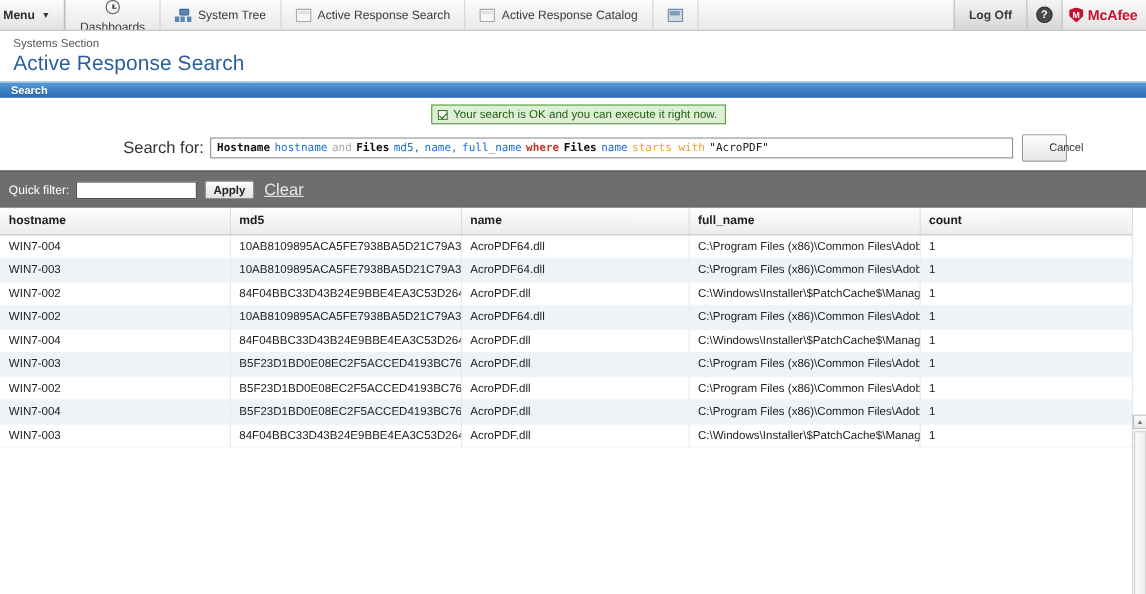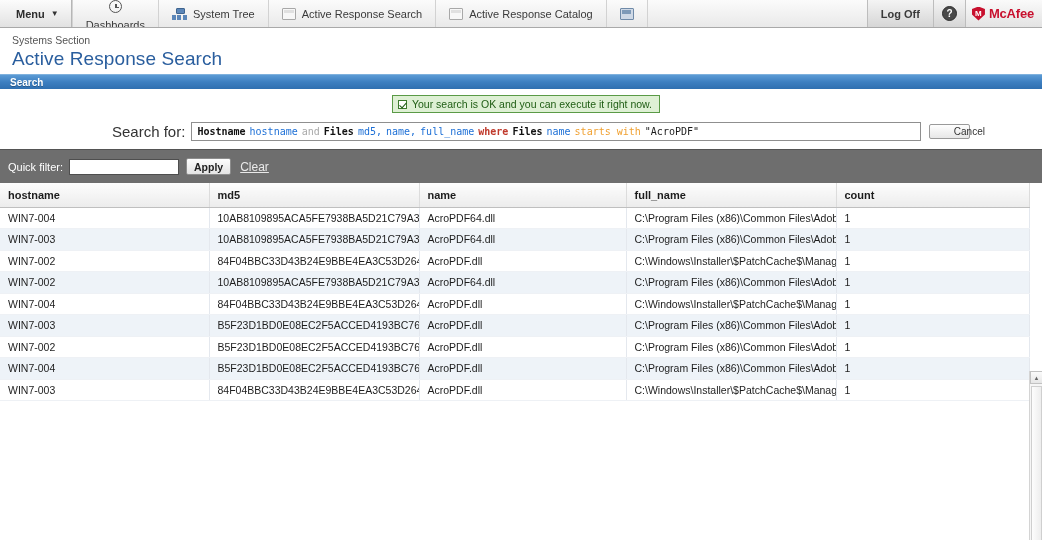--- a/index.html
+++ b/index.html
@@ -17,21 +17,21 @@
   
   .topnav {
     height: 28px;
     display: flex;
     align-items: stretch;
     background: linear-gradient(to bottom, #fdfdfd 0%, #f1f1f1 48%, #e4e4e4 52%, #d9d9d9 100%);
     border-bottom: 1px solid #a9a9a9;
   }
   .menu-btn {
     display: flex; align-items: center; gap: 6px;
-    padding: 0 12px 0 16px;
+    padding: 0 12px 0 3px;
     min-width: 58px;
     font-weight: bold; font-size: 11px; color: #2d2d2d;
     border-right: 1px solid #b6b6b6;
     background: linear-gradient(to bottom,#fcfcfc,#e2e2e2);
   }
   .menu-btn .caret { font-size: 8px; color:#333; }
   .navtabs { display: flex; align-items: stretch; flex: 1; overflow: hidden;
              background: linear-gradient(to bottom,#fbfbfb,#e9e9e9); }
   .navtab {
     display: flex; align-items: center; gap: 6px;
@@ -140,21 +140,21 @@
   }
   .tok { margin-right: 4px; }
   .tok-entity { color: #111; font-weight: bold; }
   .tok-field  { color: #1c6fd6; }
   .tok-conn   { color: #a8a8a8; }
   .tok-kw     { color: #c0392b; font-weight: bold; }
   .tok-op     { color: #f0a030; }
   .tok-str    { color: #1a1a1a; }
   .cancel-btn {
     margin-left: 8px;
-    width: 40px; height: 15px;
+    width: 40px; height: 25px;
     font-size: 10px; color: #333;
     border: 1px solid #9a9a9a; border-radius: 2px;
     background: linear-gradient(to bottom,#fefefe,#e7e7e7);
     display: flex; align-items: center; justify-content: center; padding-left: 39px;
   }
 
   
   .filterband {
     background: #6e6e6e;
     height: 34px;
@@ -171,21 +171,21 @@
   }
   .apply-btn {
     margin-left: 7px;
     height: 17px; padding: 0 7px;
     font-size: 10.5px; color: #222;
     border: 1px solid #8d8d8d; border-radius: 2px;
     background: linear-gradient(to bottom,#fdfdfd,#e3e3e3);
     display: flex; align-items: center; font-weight: bold;
   }
   .clear-link {
-    margin-left: 9px; font-size: 12px; color: #e9e9e9;
+    margin-left: 9px; font-size: 15px; color: #e9e9e9;
     text-decoration: underline;
   }
 
   
   .tablewrap { position: relative; background: #fff; }
   table.grid { width: 1029px; border-collapse: collapse; table-layout: fixed; }
   table.grid th {
     background: linear-gradient(to bottom,#fdfdfd,#ececec);
     border-bottom: 1px solid #bfbfbf;
     border-right: 1px solid #dcdcdc;

